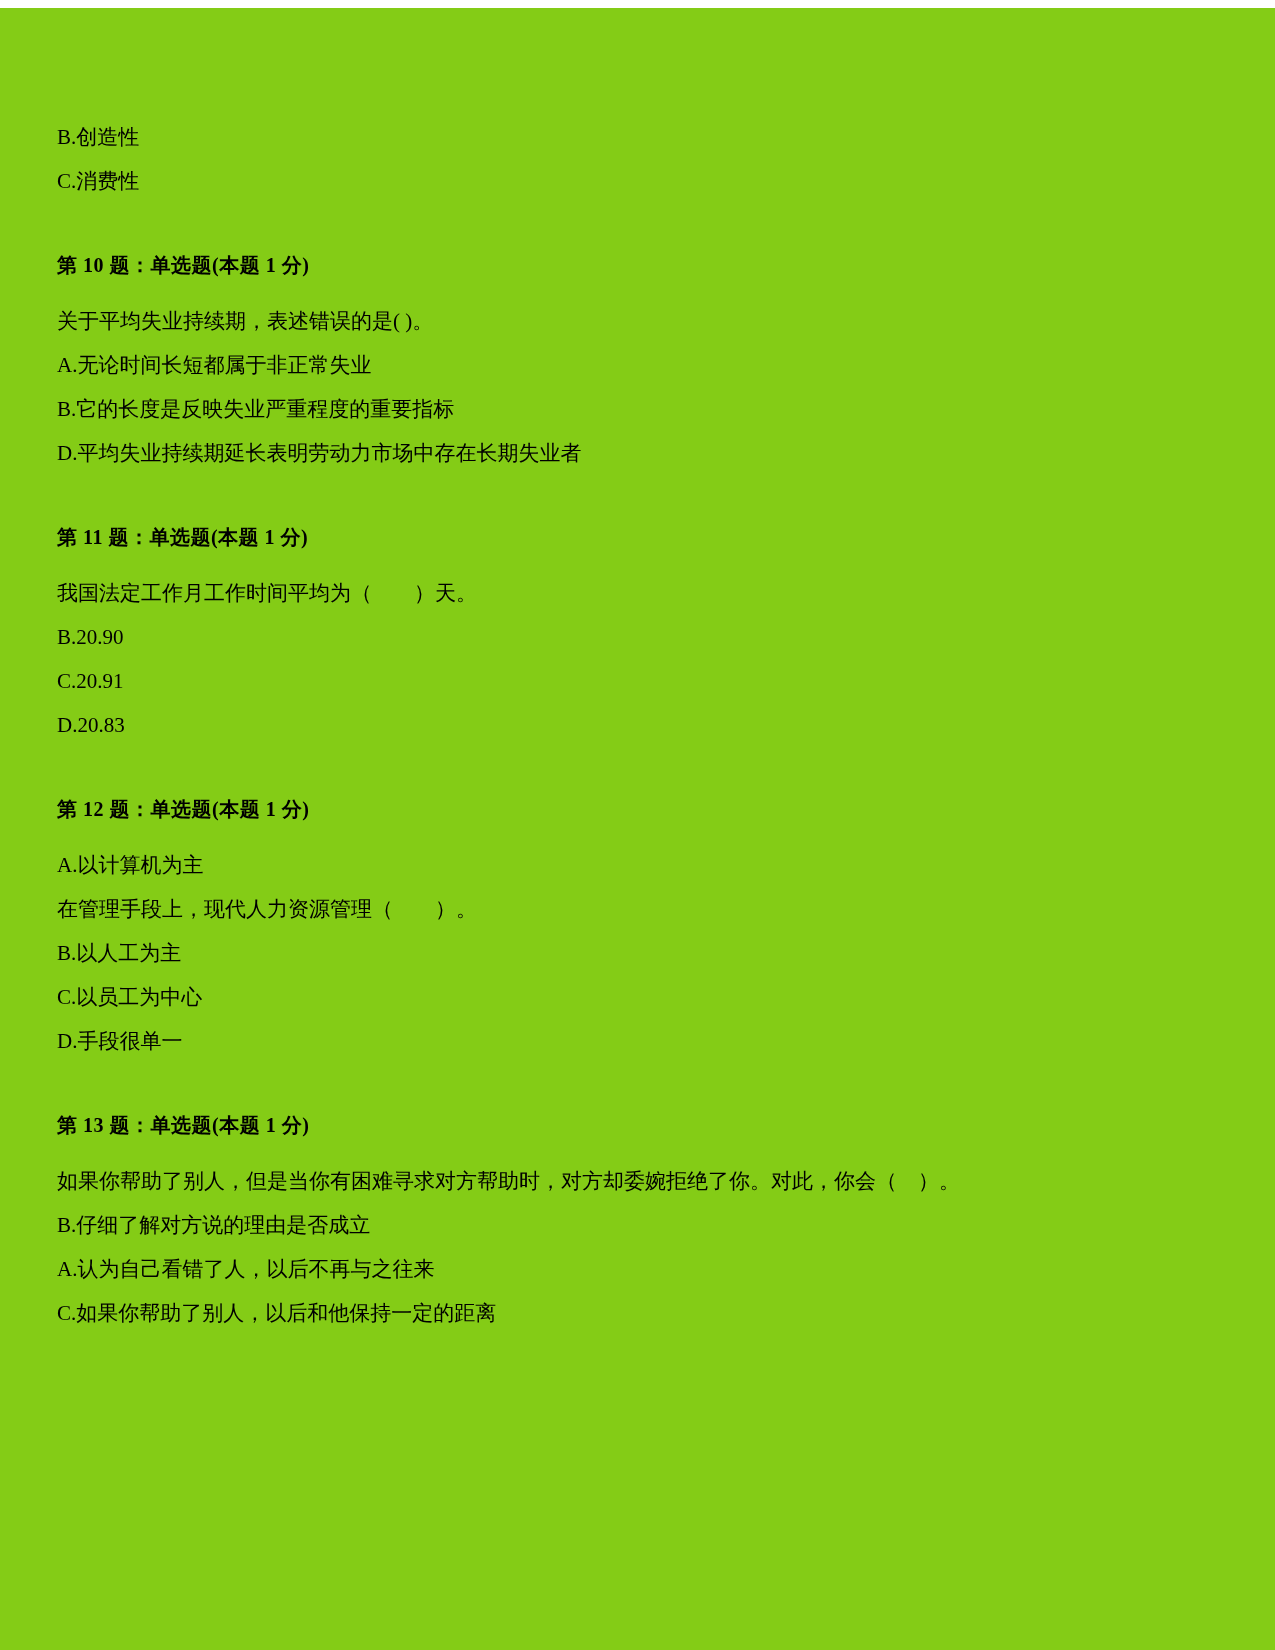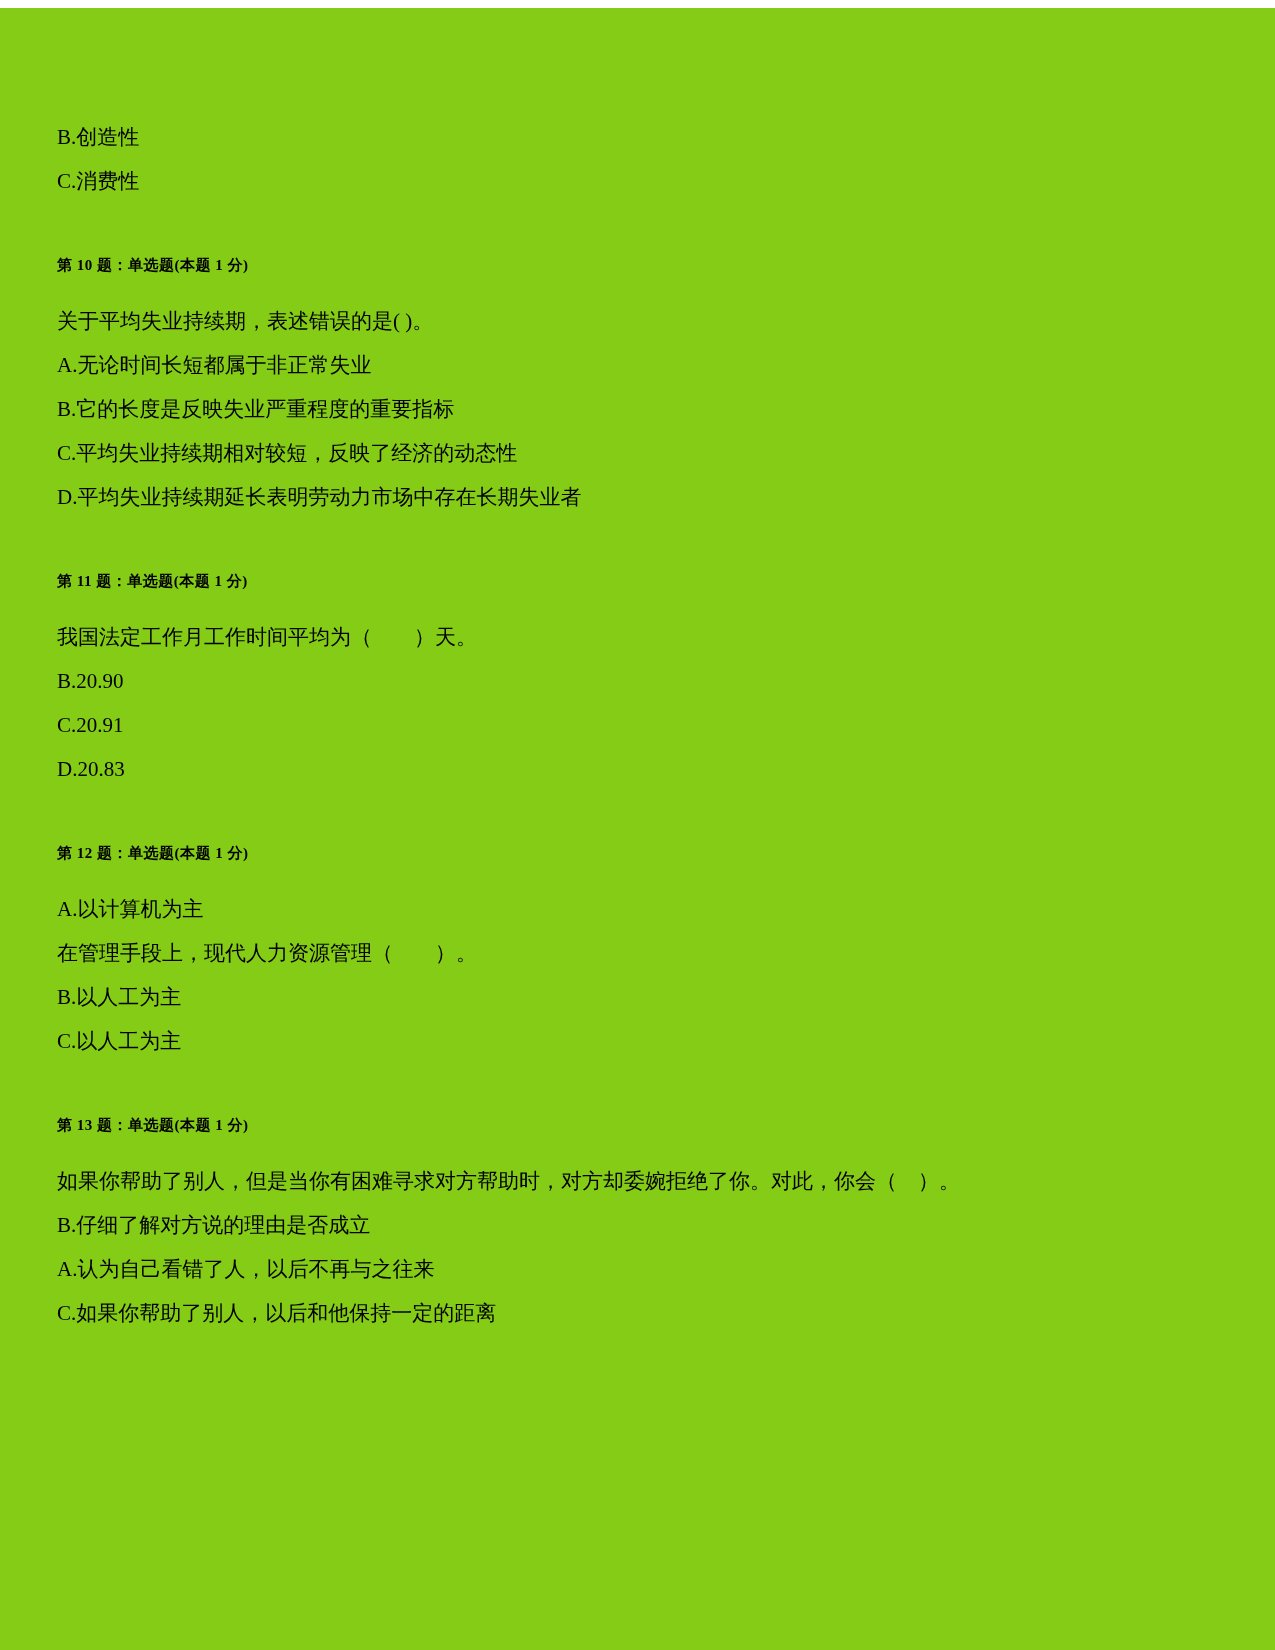--- a/index.html
+++ b/index.html
@@ -18,21 +18,21 @@
   .content {
     padding: 107px 40px 0 57px;
   }
   .line {
     line-height: 44px;
     white-space: nowrap;
     color: #000000;
   }
   .q-title {
     font-weight: 700;
-    font-size: 15px;
+    font-size: 20px;
     margin-top: 40px;
     margin-bottom: 12px;
     letter-spacing: 0.5px;
   }
   .stem, .option {
     font-weight: 400;
   }
 </style>
 </head>
 <body>
@@ -40,34 +40,34 @@
 <div class="page">
   <div class="content">
 
     <div class="line option">B.创造性</div>
     <div class="line option">C.消费性</div>
 
     <div class="line q-title">第 10 题：单选题(本题 1 分)</div>
     <div class="line stem">关于平均失业持续期，表述错误的是( )。</div>
     <div class="line option">A.无论时间长短都属于非正常失业</div>
     <div class="line option">B.它的长度是反映失业严重程度的重要指标</div>
-    <div class="line option">C.平均失业持续期相对较短，反映了经济的动态性</div>
     <div class="line option">D.平均失业持续期延长表明劳动力市场中存在长期失业者</div>
 
     <div class="line q-title">第 11 题：单选题(本题 1 分)</div>
     <div class="line stem">我国法定工作月工作时间平均为（　　）天。</div>
     <div class="line option">B.20.90</div>
     <div class="line option">C.20.91</div>
     <div class="line option">D.20.83</div>
 
     <div class="line q-title">第 12 题：单选题(本题 1 分)</div>
     <div class="line option">A.以计算机为主</div>
     <div class="line stem">在管理手段上，现代人力资源管理（　　）。</div>
     <div class="line option">B.以人工为主</div>
-    <div class="line option">C.以人工为主</div>
+    <div class="line option">C.以员工为中心</div>
+    <div class="line option">D.手段很单一</div>
 
     <div class="line q-title">第 13 题：单选题(本题 1 分)</div>
     <div class="line stem">如果你帮助了别人，但是当你有困难寻求对方帮助时，对方却委婉拒绝了你。对此，你会（　）。</div>
     <div class="line option">B.仔细了解对方说的理由是否成立</div>
     <div class="line option">A.认为自己看错了人，以后不再与之往来</div>
     <div class="line option">C.如果你帮助了别人，以后和他保持一定的距离</div>
 
   </div>
 </div>
 

